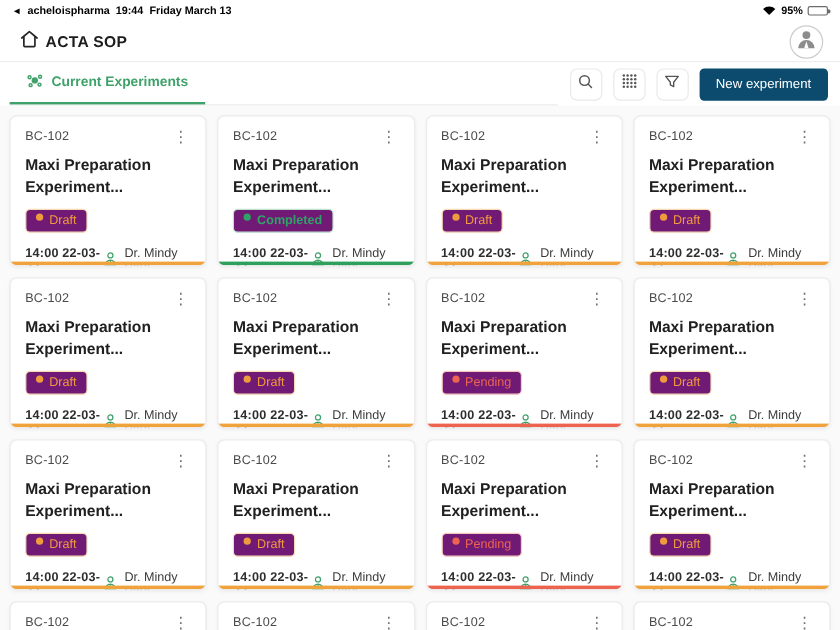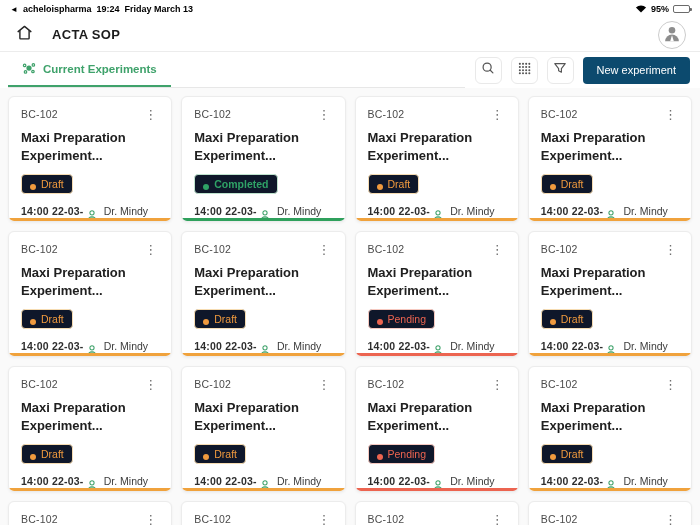--- a/index.html
+++ b/index.html
@@ -13,21 +13,21 @@
   .sb-left { display:flex; align-items:center; gap:5px; }
   .sb-right { display:flex; align-items:center; gap:4px; }
   .back-tri { font-size:8px; }
   .battery { width:17px; height:8px; border:1px solid #6b6b6b; border-radius:2px; position:relative; padding:1px; }
   .battery .fill { height:100%; width:11px; background:#000; border-radius:1px; }
   .battery:after { content:""; position:absolute; right:-3px; top:2px; width:2px; height:3px; background:#6b6b6b; border-radius:0 1px 1px 0; }
 
   
   .app-header { height:34px; display:flex; align-items:center; padding:0 14px; border-bottom:1px solid #ececec; background:#fff; }
   .home-btn { width:20px; height:20px; display:flex; align-items:center; justify-content:center; cursor:pointer; }
-  .app-title { font-size:13px; font-weight:bold; letter-spacing:.3px; color:#1c1c1c; margin-left:18px; }
+  .app-title { font-size:13px; font-weight:bold; letter-spacing:.3px; color:#1c1c1c; margin-left:4px; }
   .avatar { margin-left:auto; width:28px; height:28px; border-radius:50%; border:1px solid #cccccc; background:#fff;
     display:flex; align-items:center; justify-content:center; overflow:hidden; }
 
   
   .toolbar { height:36px; display:flex; align-items:center; padding:0 10px 0 8px; background:#fff; }
   .tabs-wrap { flex:1; height:100%; display:flex; align-items:stretch; border-bottom:1px solid #e7e7e7; margin-right:10px; }
   .tab { display:flex; align-items:center; gap:7px; padding:0 14px; font-size:11.5px; font-weight:bold; color:#6d6d6d; cursor:pointer; }
   .tab.active { color:#3FA26B; border-bottom:2px solid #3FA26B; }
   .icon-btn { width:27px; height:27px; border:1px solid #e9e9e9; border-radius:6px; background:#fff;
     display:flex; align-items:center; justify-content:center; margin-right:9px; cursor:pointer; }
@@ -36,38 +36,38 @@
 
   
   .content { flex:1; background:#fafafa; padding:8px; overflow:hidden; }
   .grid { display:grid; grid-template-columns:repeat(4,1fr); gap:9px; }
   .card { position:relative; height:126px; background:#fff; border:1px solid #ececec; border-radius:6px;
     padding:11px 12px 0 12px; box-shadow:0 1px 3px rgba(0,0,0,.05); overflow:hidden; cursor:pointer; }
   .card-top { display:flex; justify-content:space-between; align-items:flex-end; }
   .card-id { font-size:10.5px; color:#4a4a4a; letter-spacing:.2px; }
   .kebab { font-family:"DejaVu Sans", sans-serif; font-size:13px; color:#707070; line-height:11px; cursor:pointer; padding:0 2px; }
   .card-title { margin-top:9px; font-size:13px; line-height:18px; font-weight:bold; color:#202020; height:36px; }
-  .badge { display:inline-flex; align-items:flex-end; gap:5px; margin-top:9px; padding:3px 8px;
-    border:1px solid #ddd; border-radius:4px; font-size:10.5px; background:#0f172a; }
+  .badge { display:inline-flex; align-items:flex-start; gap:5px; margin-top:9px; padding:3px 8px;
+    border:1px solid #ddd; border-radius:4px; font-size:10.5px; background:#701a75; }
   .badge .dot { width:6px; height:6px; border-radius:50%; flex:0 0 auto; }
   .card-footer { display:flex; align-items:center; margin-top:11px; font-size:10.5px; }
   .time { font-weight:bold; color:#2e2e2e; letter-spacing:.2px; }
   .owner { display:flex; align-items:center; gap:5px; margin-left:auto; color:#3c3c3c; }
   .bottom-line { position:absolute; left:0; right:0; bottom:0; height:3px; background:#ddd; }
 </style>
 </head>
 <body>
 
 <div class="screen">
 
   <div class="status-bar">
     <div class="sb-left">
       <span class="back-tri">◄</span>
       <span>acheloispharma</span>
-      <span>19:24</span>
+      <span>19:44</span>
       <span>Friday March 13</span>
     </div>
     <div class="sb-right">
       <span>
         <svg width="12" height="9" viewBox="0 0 12 9">
             <path d="M6 8.6 0.9 3.4A7.6 7.6 0 0 1 11.1 3.4Z" fill="#000"></path>
           </svg>
       </span>
       <span>95%</span>
       <span class="battery"><span class="fill"></span></span>

